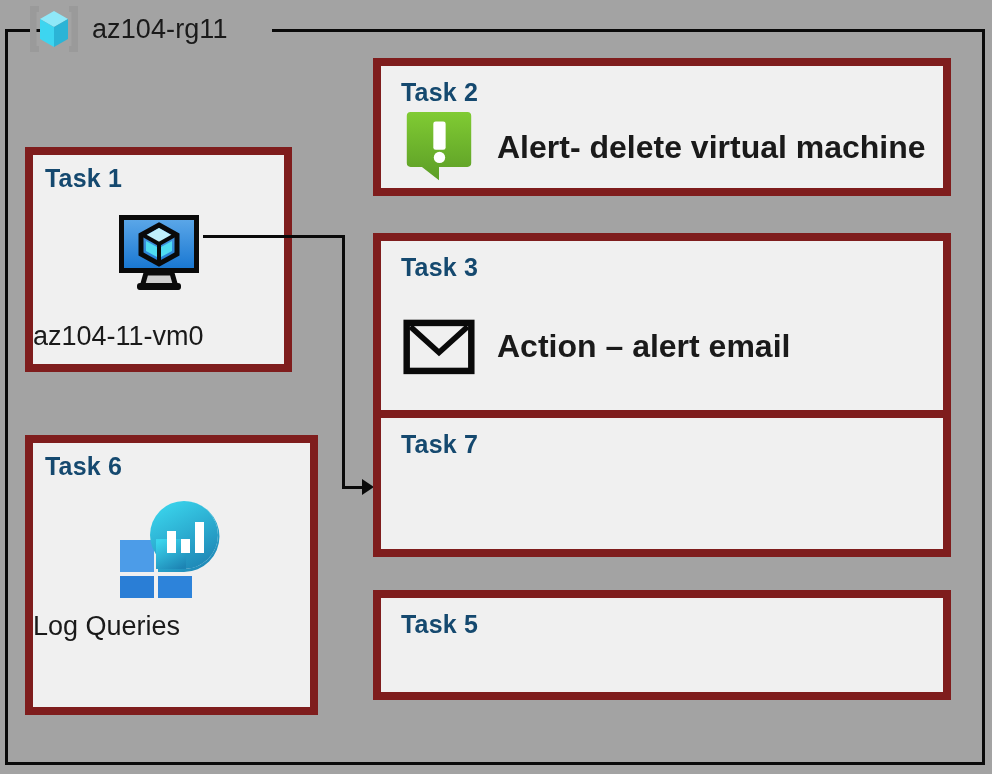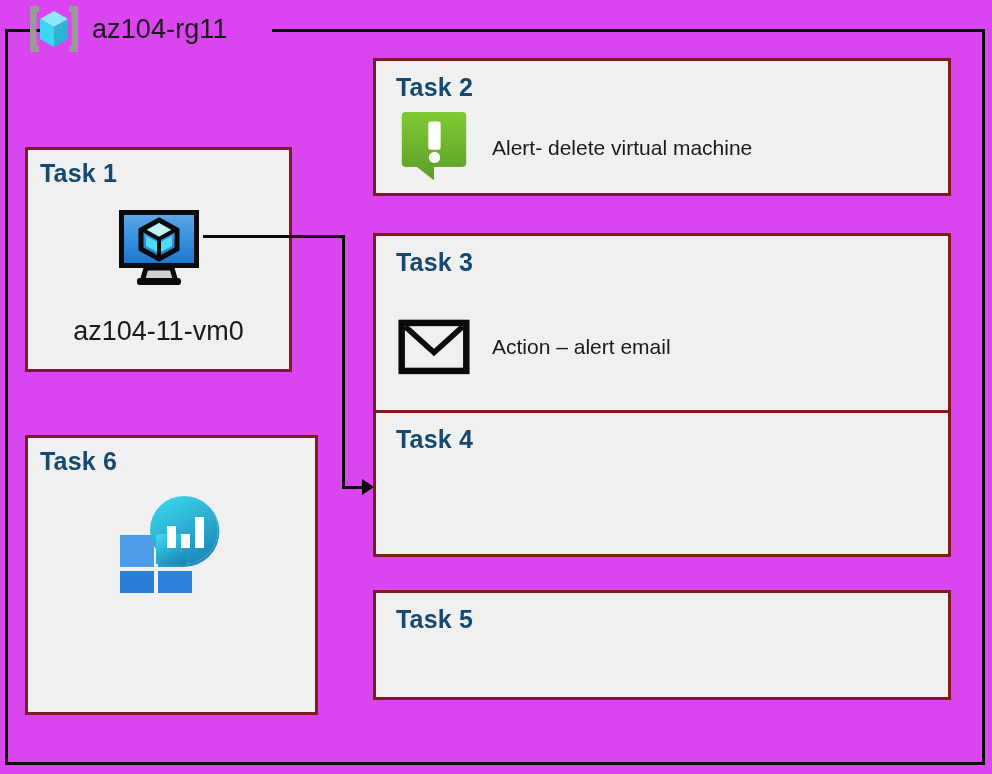--- a/index.html
+++ b/index.html
@@ -8,21 +8,21 @@
     background: #ffffff;
   }
   body {
     font-family: "Liberation Sans", sans-serif;
     -webkit-font-smoothing: antialiased;
   }
   #canvas {
     position: relative;
     width: 992px;
     height: 774px;
-    background: #d946ef;
+    background: #a3a3a3;
     overflow: hidden;
   }
 
   
   .rg-border {
     position: absolute;
     left: 5px;
     top: 29px;
     width: 980px;
     height: 736px;
@@ -70,50 +70,51 @@
     position: relative;
     width: 56px;
     height: 52px;
   }
 
   
   .task-box {
     position: absolute;
     box-sizing: border-box;
     background: #f0f0f0;
-    border: 3px solid #7f1d1d;
+    border: 8px solid #7f1d1d;
   }
   .task-label {
     position: absolute;
     font-size: 25px;
     font-weight: bold;
     color: #15496f;
     letter-spacing: 0.2px;
     line-height: 1;
     white-space: nowrap;
   }
   .task-text {
-    font-size: 21px;
+    font-size: 32px;
     color: #1a1a1a;
     white-space: nowrap;
     line-height: 1;
+    font-weight: bold;
   }
 
   
   .box-left .task-label { left: 12px; top: 11px; }
   .box-left .box-icon {
     position: absolute;
     left: 0; right: 0;
     display: flex;
     justify-content: center;
   }
   .box-left .caption {
     position: absolute;
     left: 0; right: 0;
-    text-align: center;
+    text-align: left;
     font-size: 27px;
     color: #1a1a1a;
     line-height: 1;
   }
 
   
   .box-right .task-label { left: 20px; top: 14px; }
   .box-right .row {
     position: absolute;
     left: 22px;
@@ -232,20 +233,21 @@
 
         <path d="M70 6 A34 34 0 1 1 44 62 L44 77 L70 77 A34 34 0 0 0 70 6 Z" fill="url(#logBlob)"></path>
         <circle cx="70" cy="40" r="34" fill="url(#logBlob)"></circle>
         <path d="M42 74 L42 44 L72 44 L72 74 Z" fill="url(#logBlob)"></path>
 
         <rect x="53" y="36" width="9" height="22" fill="#ffffff"></rect>
         <rect x="67" y="44" width="9" height="14" fill="#ffffff"></rect>
         <rect x="81" y="27" width="9" height="31" fill="#ffffff"></rect>
       </svg>
     </div>
+    <div class="caption" style="top:170px;">Log Queries</div>
   </div>
 
   <div class="conn conn-h1"></div>
   <div class="conn conn-v"></div>
   <div class="conn conn-h2"></div>
   <div class="arrow-head"></div>
 
   <div class="task-box box-right" style="left:373px; top:58px; width:578px; height:138px;">
     <div class="task-label">Task 2</div>
     <div class="row">
@@ -273,20 +275,20 @@
         <svg width="78" height="62" viewBox="0 0 78 62" aria-hidden="true">
           <rect x="4" y="6" width="70" height="52" fill="none" stroke="#0a0a0a" stroke-width="7"></rect>
           <path d="M8 10 L39 38 L70 10" fill="none" stroke="#0a0a0a" stroke-width="6"></path>
         </svg>
       </div>
       <div class="task-text">Action – alert email</div>
     </div>
   </div>
 
   <div class="task-box box-right" style="left:373px; top:410px; width:578px; height:147px;">
-    <div class="task-label">Task 4</div>
+    <div class="task-label">Task 7</div>
   </div>
 
   <div class="task-box box-right" style="left:373px; top:590px; width:578px; height:110px;">
     <div class="task-label">Task 5</div>
   </div>
 
 </div>
 
 </body></html>

